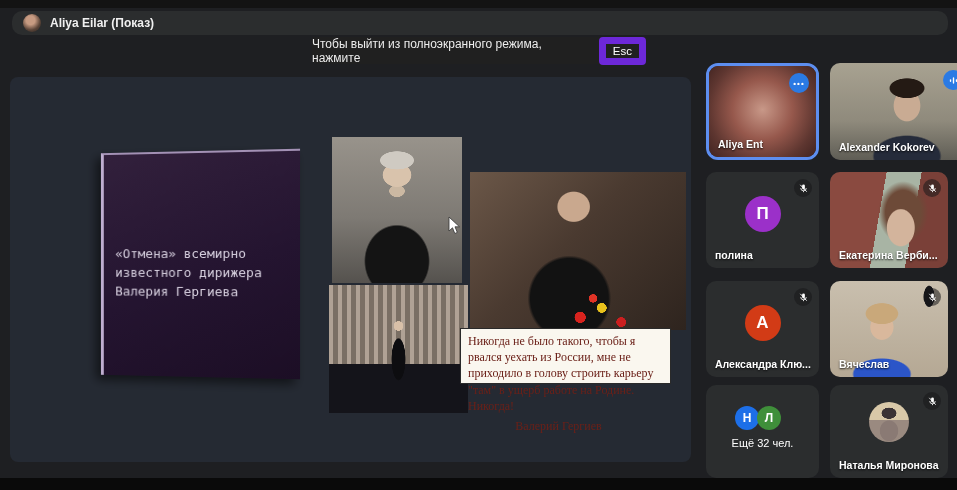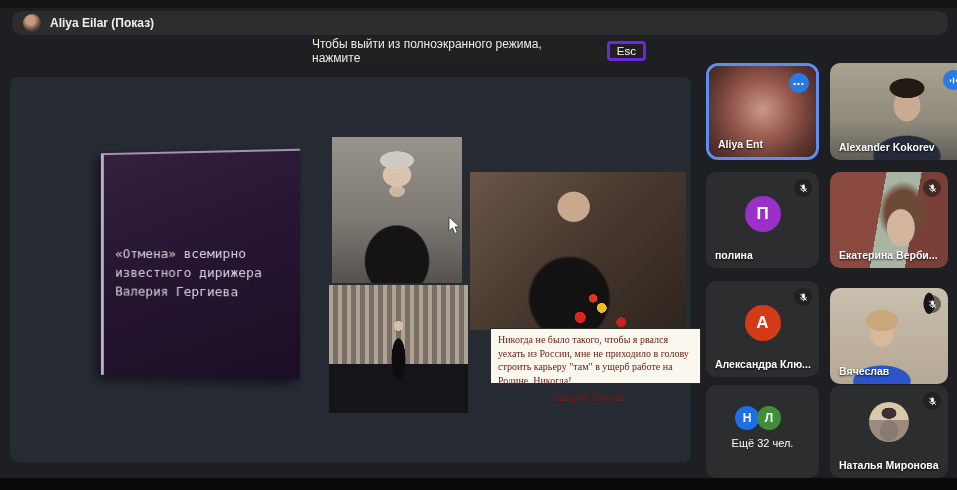--- a/index.html
+++ b/index.html
@@ -13,21 +13,21 @@
           border-radius:10px;display:flex;align-items:center;gap:9px;padding:0 11px;
           box-sizing:border-box;z-index:5;}
   .topbar .avatar{width:18px;height:18px;border-radius:50%;flex:0 0 auto;
           background:radial-gradient(circle at 42% 35%,#c79b82 0 28%,#5a4438 62%,#23201e 100%);}
   .topbar .pname-bar{color:#f0f0f0;font-size:12px;font-weight:bold;}
 
   
   .banner{position:absolute;left:312px;top:37px;width:334px;height:27px;background:#202020;
           border-radius:0 0 6px 6px;display:flex;align-items:center;justify-content:center;
           gap:24px;color:#ececec;font-size:12px;z-index:4;}
-  .banner kbd{border:3px solid #6d28d9;border-radius:4px;padding:1px 7px;font-size:11.5px;
+  .banner kbd{border:7px solid #6d28d9;border-radius:4px;padding:1px 7px;font-size:11.5px;
           color:#fff;font-family:"Liberation Sans",sans-serif;background:transparent;}
 
   
   .panel{position:absolute;left:10px;top:77px;width:681px;height:385px;background:#252a33;
          border-radius:8px;}
 
   .slide-card{position:absolute;left:88px;top:74px;width:198px;height:224px;
          background:linear-gradient(160deg,#32203c 0%,#241430 55%,#1c0e25 100%);
          border-left:3px solid #bfaed0;border-top:2px solid #a391b5;
          box-shadow:-5px 5px 10px rgba(0,0,0,.55);
@@ -54,39 +54,39 @@
   .photoC{left:460px;top:95px;width:216px;height:158px;
     background:
       radial-gradient(circle 7px at 61% 86%,#e8c11c 68%,transparent 72%),
       radial-gradient(circle 8px at 51% 92%,#d8231e 68%,transparent 72%),
       radial-gradient(circle 7px at 70% 95%,#cc1f1f 68%,transparent 72%),
       radial-gradient(circle 6px at 57% 80%,#e03326 68%,transparent 72%),
       radial-gradient(ellipse 28px 26px at 48% 22%,#c9a88e 56%,transparent 60%),
       radial-gradient(ellipse 72px 74px at 46% 80%,#121212 54%,transparent 58%),
       linear-gradient(135deg,#6b5748 0%,#4a3a30 45%,#2e241e 100%);}
 
-  .quote{position:absolute;left:480px;top:251px;width:211px;height:56px;background:#faf7ef;
+  .quote{position:absolute;left:450px;top:251px;width:211px;height:56px;background:#faf7ef;
          border:1px solid #2a2a2a;box-sizing:border-box;padding:4px 7px;
-         font-family:"Liberation Serif",serif;color:#6b2018;font-size:10px;line-height:1.35;}
+         font-family:"Liberation Serif",serif;color:#6b2018;font-size:12px;line-height:1.35;}
   .quote .author{text-align:center;margin:4px 14px 0 0;}
   .quote p{margin:0;}
 
   .cursor{position:absolute;left:438px;top:139px;}
 
   
   .tile{position:absolute;border-radius:10px;overflow:hidden;background:#2b2d2e;
         box-sizing:border-box;}
   .tile .video{position:absolute;inset:0;}
   .tile.active{border:3px solid #5d8ef0;border-radius:12px;}
   .t1{left:706px;top:63px;width:113px;height:97px;}
   .t2{left:830px;top:63px;width:140px;height:97px;}
   .t3{left:706px;top:172px;width:113px;height:96px;}
   .t4{left:830px;top:172px;width:118px;height:96px;}
   .t5{left:706px;top:281px;width:113px;height:96px;}
-  .t6{left:830px;top:281px;width:118px;height:96px;margin-top:7px;}
+  .t6{left:830px;top:281px;width:118px;height:96px;}
   .t7{left:706px;top:385px;width:113px;height:93px;}
   .t8{left:830px;top:385px;width:118px;height:93px;}
 
   .v-aliya{background:radial-gradient(circle at 50% 48%,#c89888 0%,#96584c 42%,#5e3630 75%,#402320 100%);}
   .v-kokorev{background:
       radial-gradient(ellipse 30px 17px at 55% 26%,#241a14 56%,transparent 60%),
       radial-gradient(ellipse 23px 27px at 55% 44%,#c9ab93 56%,transparent 60%),
       radial-gradient(ellipse 56px 34px at 55% 96%,#252b3a 58%,transparent 62%),
       linear-gradient(180deg,#a8a291 0%,#8f8a7c 60%,#5f5d55 100%);}
   .v-ekaterina{background:

